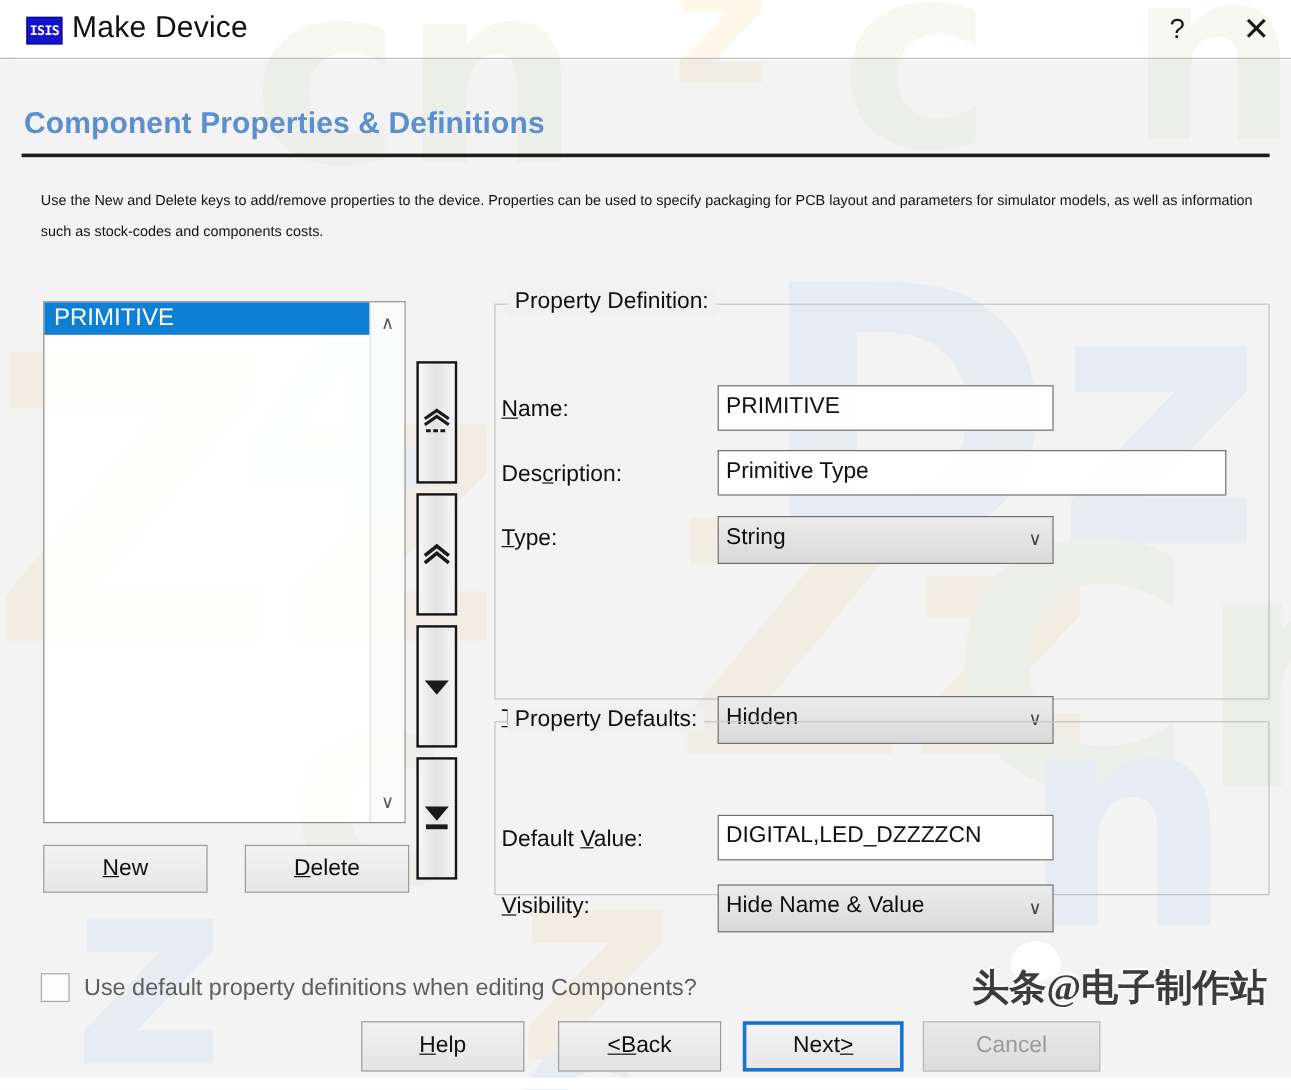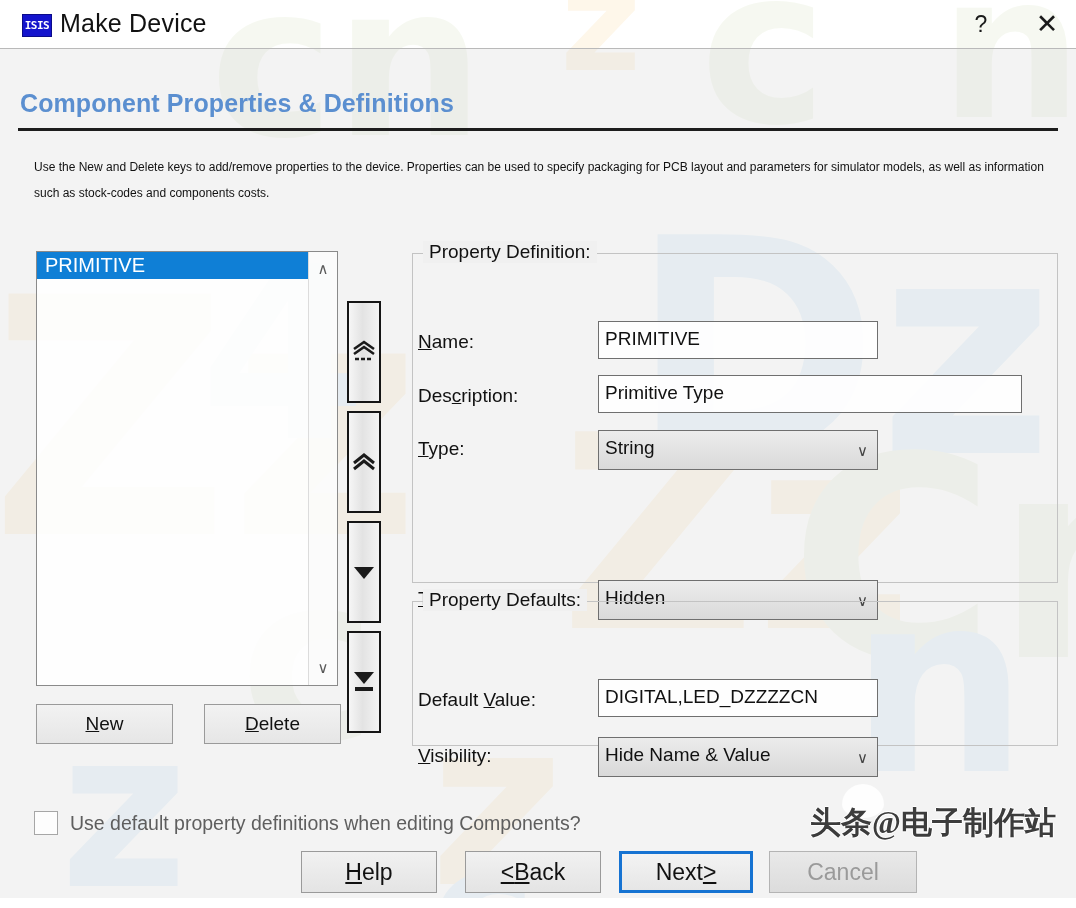--- a/index.html
+++ b/index.html
@@ -192,21 +192,21 @@
   #chk-box{
     width:24px;height:24px;background:#fdfdfd;border:1px solid #a6a6a6;box-sizing:border-box;
   }
   #chk-label{font-size:19.5px;color:#5e5e5e;}
 
   
   .bbtn{
     position:absolute;top:802px;height:42px;width:136px;
     background:linear-gradient(to bottom,#f1f1f1,#e4e4e4);
     border:1px solid #9a9a9a;
-    font-size:23px;color:#111;
+    font-size:19px;color:#111;
     display:flex;align-items:center;justify-content:center;
     box-sizing:border-box;
   }
   #bb-help{left:301px;}
   #bb-back{left:465px;}
   #bb-next{
     left:619px;width:134px;
     border:3px solid #1673d2;
     background:linear-gradient(to bottom,#f3f3f3,#e6e6e6);
   }

